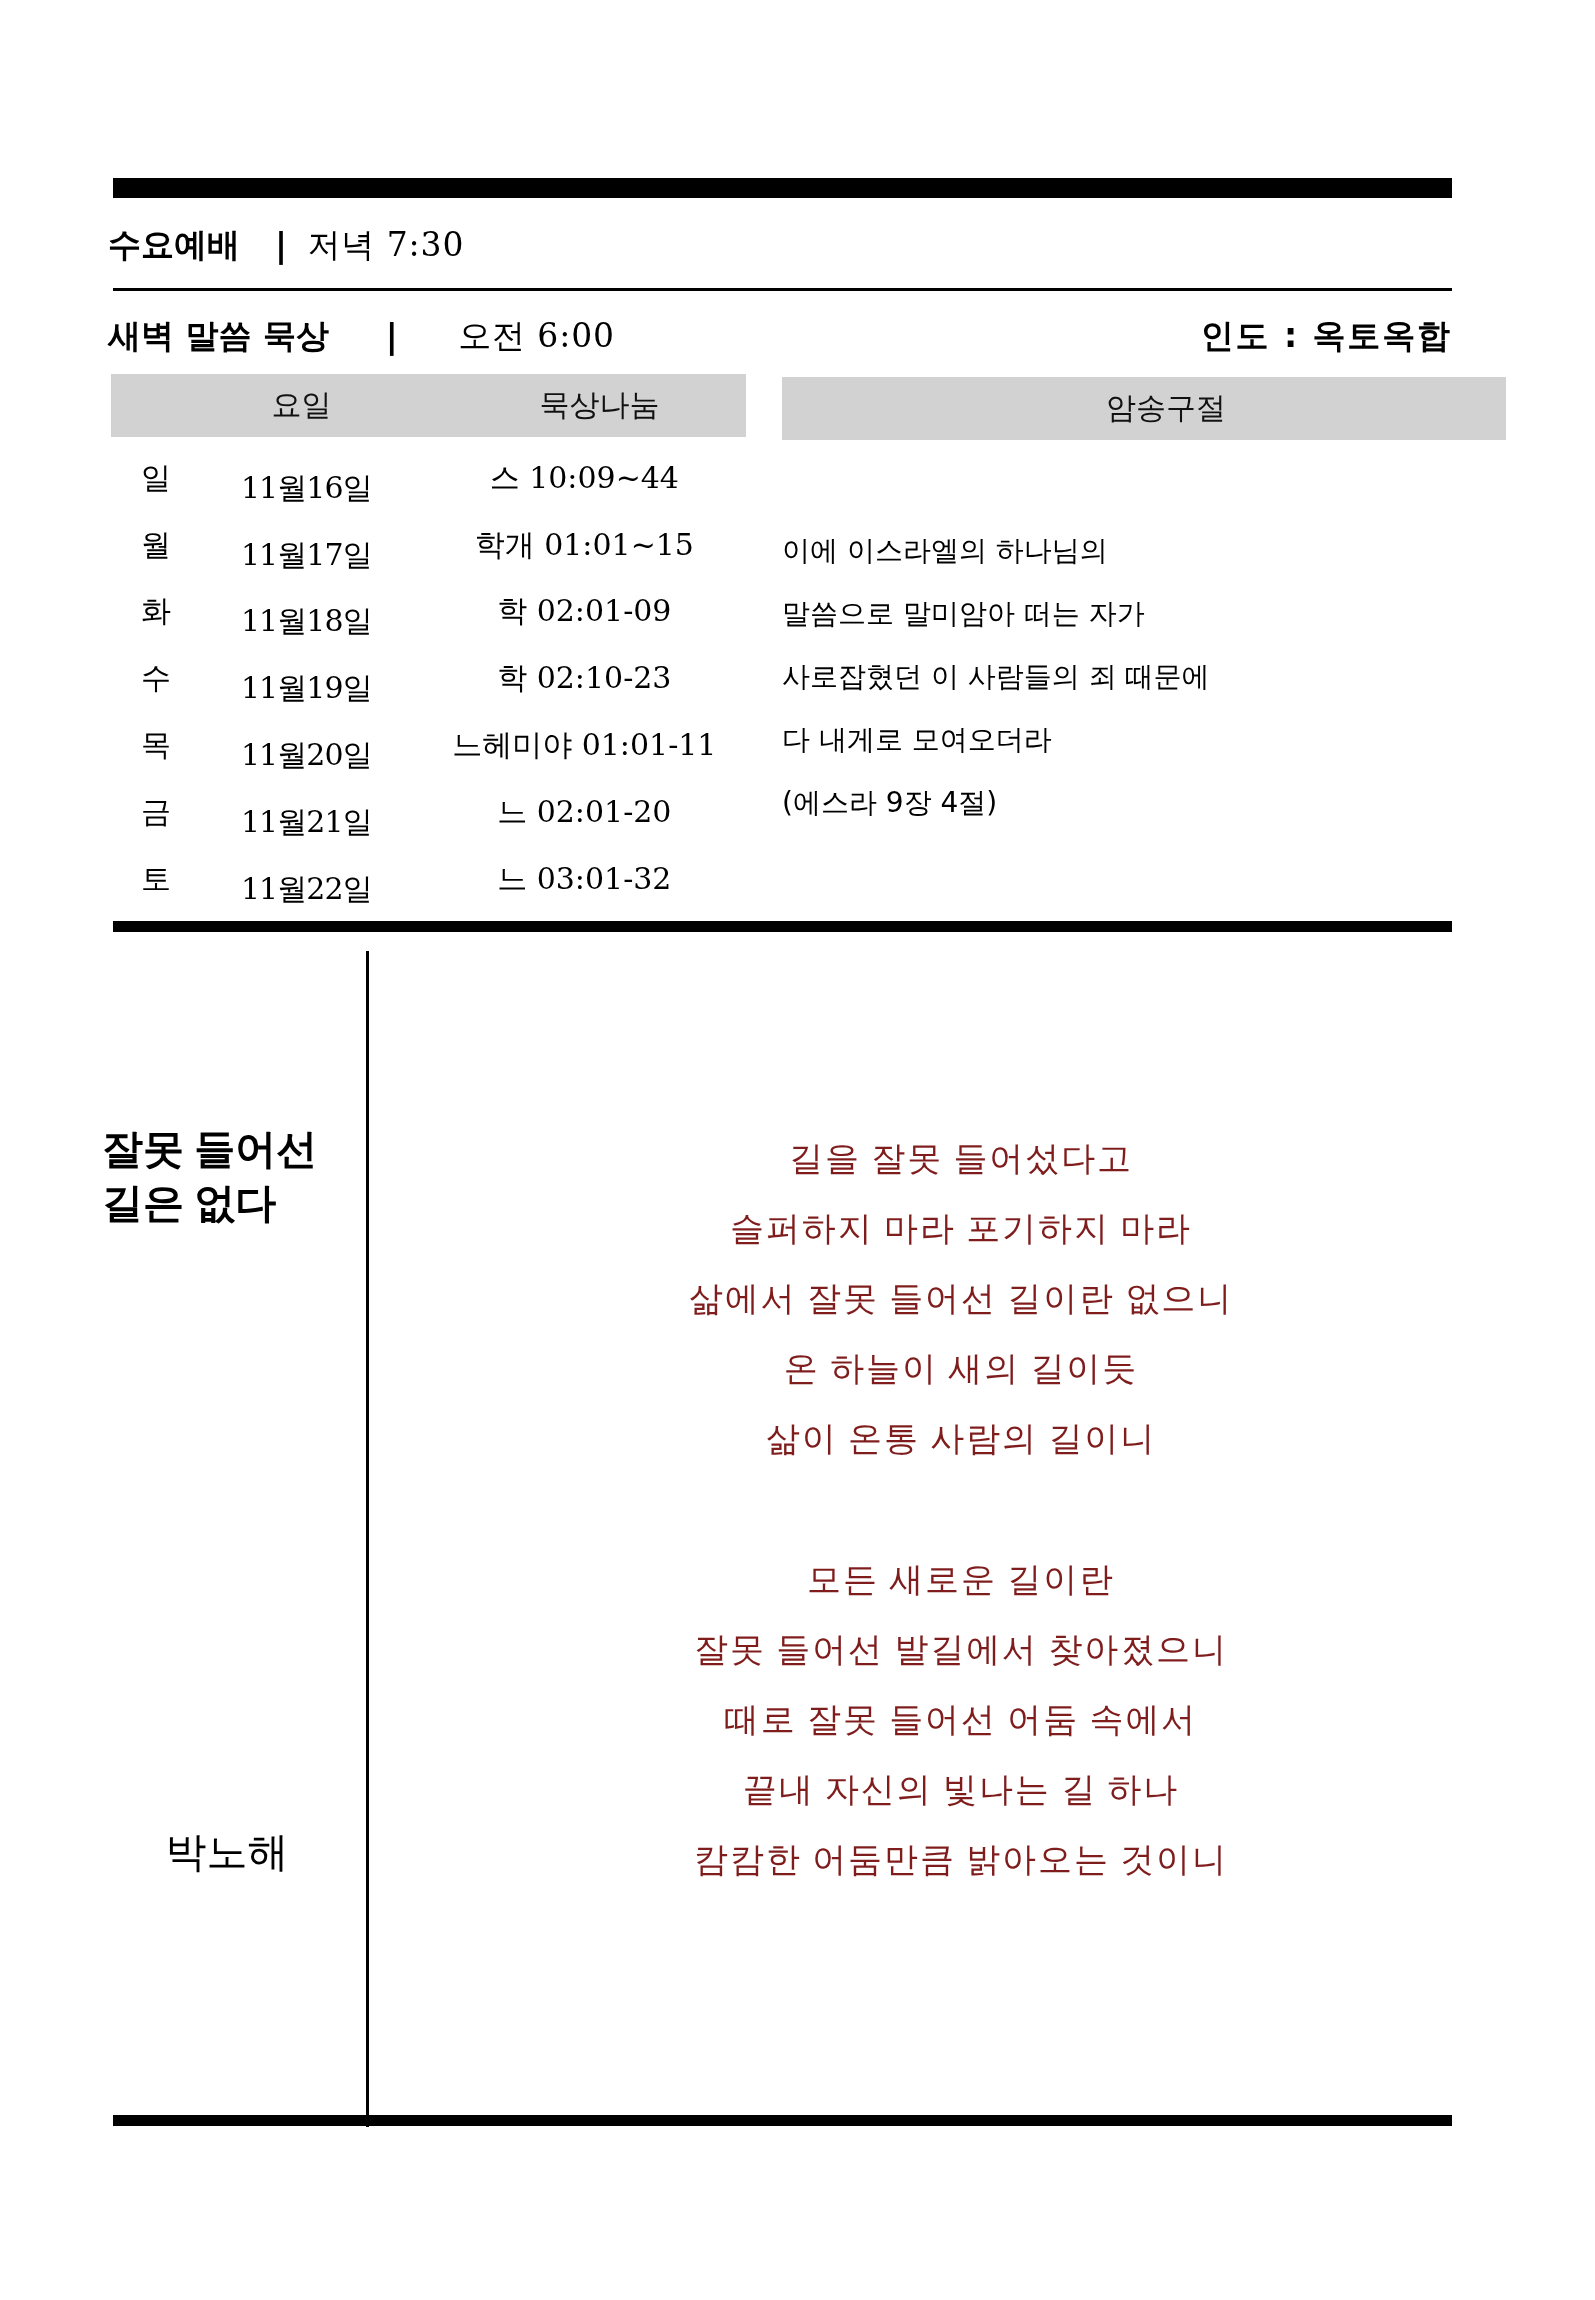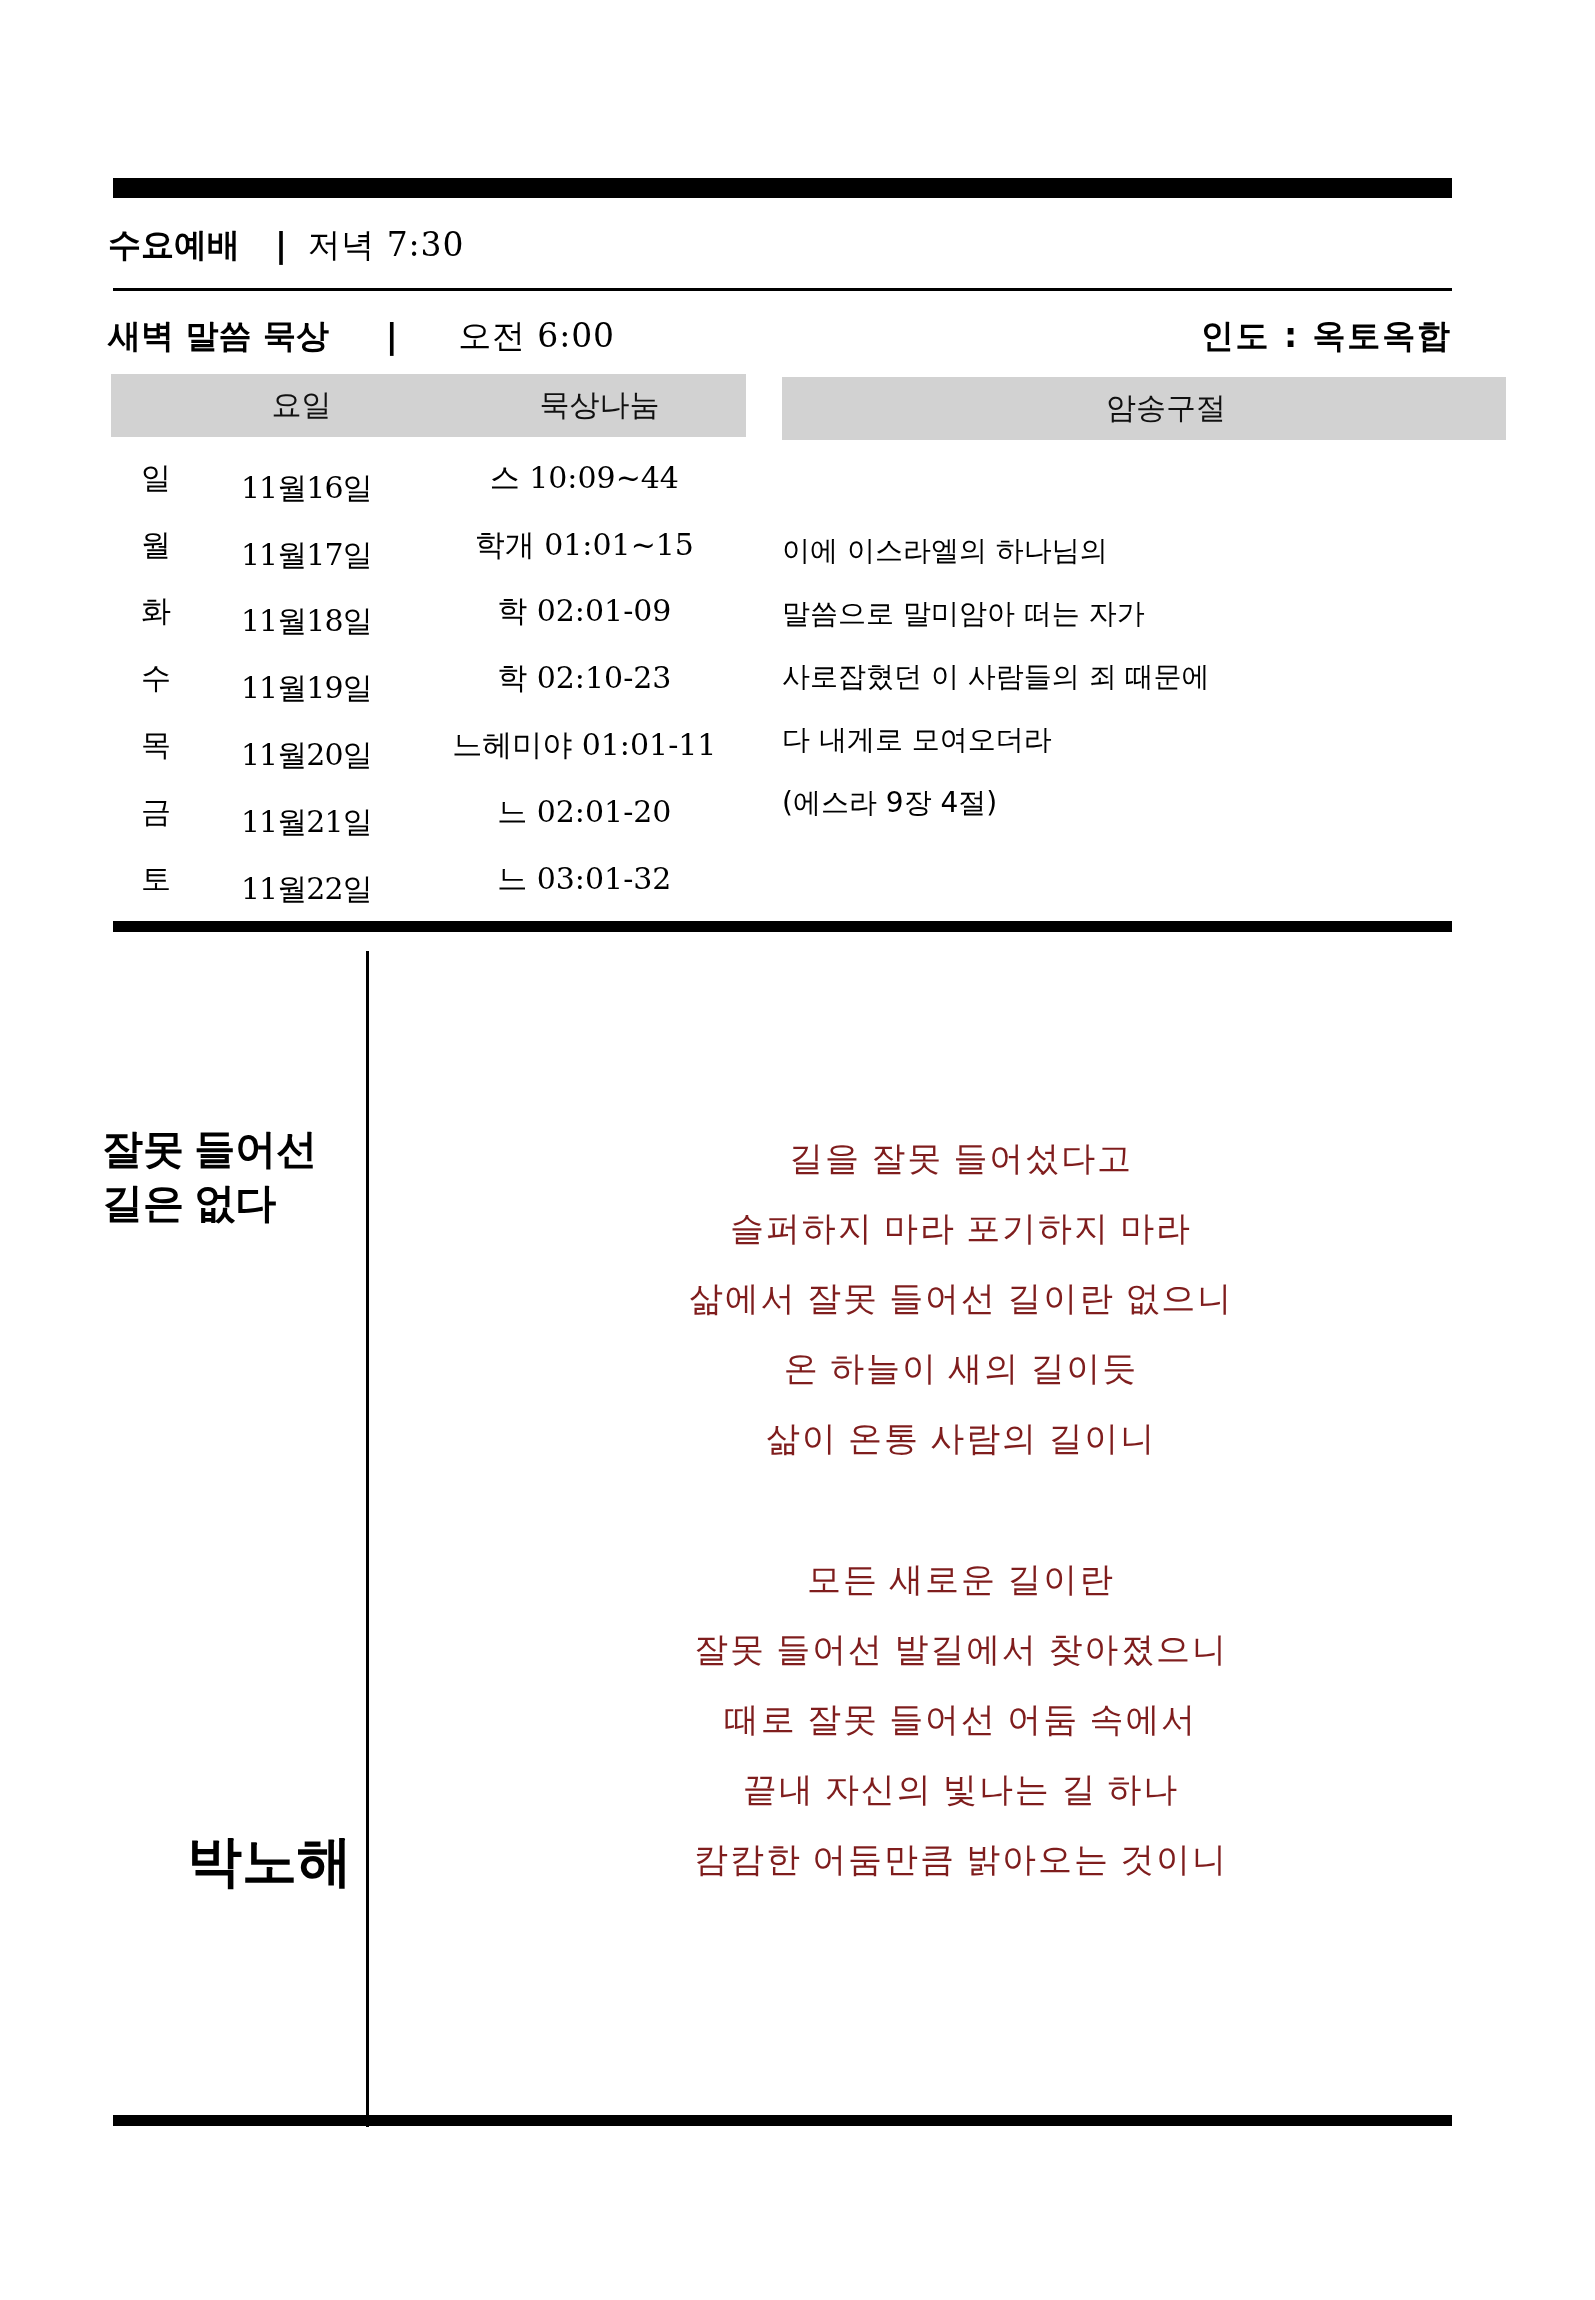--- a/index.html
+++ b/index.html
@@ -32,22 +32,22 @@
   .tday { width: 93px; padding-left: 30px; box-sizing: border-box; }
   .tdate { width: 186px; padding-left: 37px; box-sizing: border-box; letter-spacing: -0.9px; margin-top: 20px; }
   .tread { width: 390px; text-align: center; padding-left: 0; }
 
   .verse { left: 782px; top: 519px; width: 680px; 
            font-family: "DejaVu Sans", "Liberation Sans", sans-serif; font-size: 28px; line-height: 63px; color: #000; }
   .verse div { height: 63px; }
 
   .ptitle { left: 102px; top: 1122px; width: 250px; 
             font-family: Liberation Serif, serif; font-weight: bold; font-size: 41px; line-height: 54px; }
-  .pauthor { left: 102px; top: 1825px; width: 250px; text-align: right;
-             font-family: "DejaVu Sans", sans-serif; font-weight: bold; font-size: 55px; }
+  .pauthor { left: 102px; top: 1825px; width: 250px; text-align: center;
+             font-family: "DejaVu Sans", sans-serif; font-weight: normal; font-size: 41px; }
   .poem { left: 369px; top: 1124px; width: 1132px; text-align: center;
           font-family: Liberation Serif, serif; font-size: 34px; color: #7f1d1d; letter-spacing: 1.9px; padding-left: 26px; }
   .poem .line { height: 70px; line-height: 70px; }
   .poem .gap { height: 71px; }
 </style>
 </head>
 <body>
 
 <div class="abs bar thick-top"></div>
 <div class="abs bar thin-line"></div>

